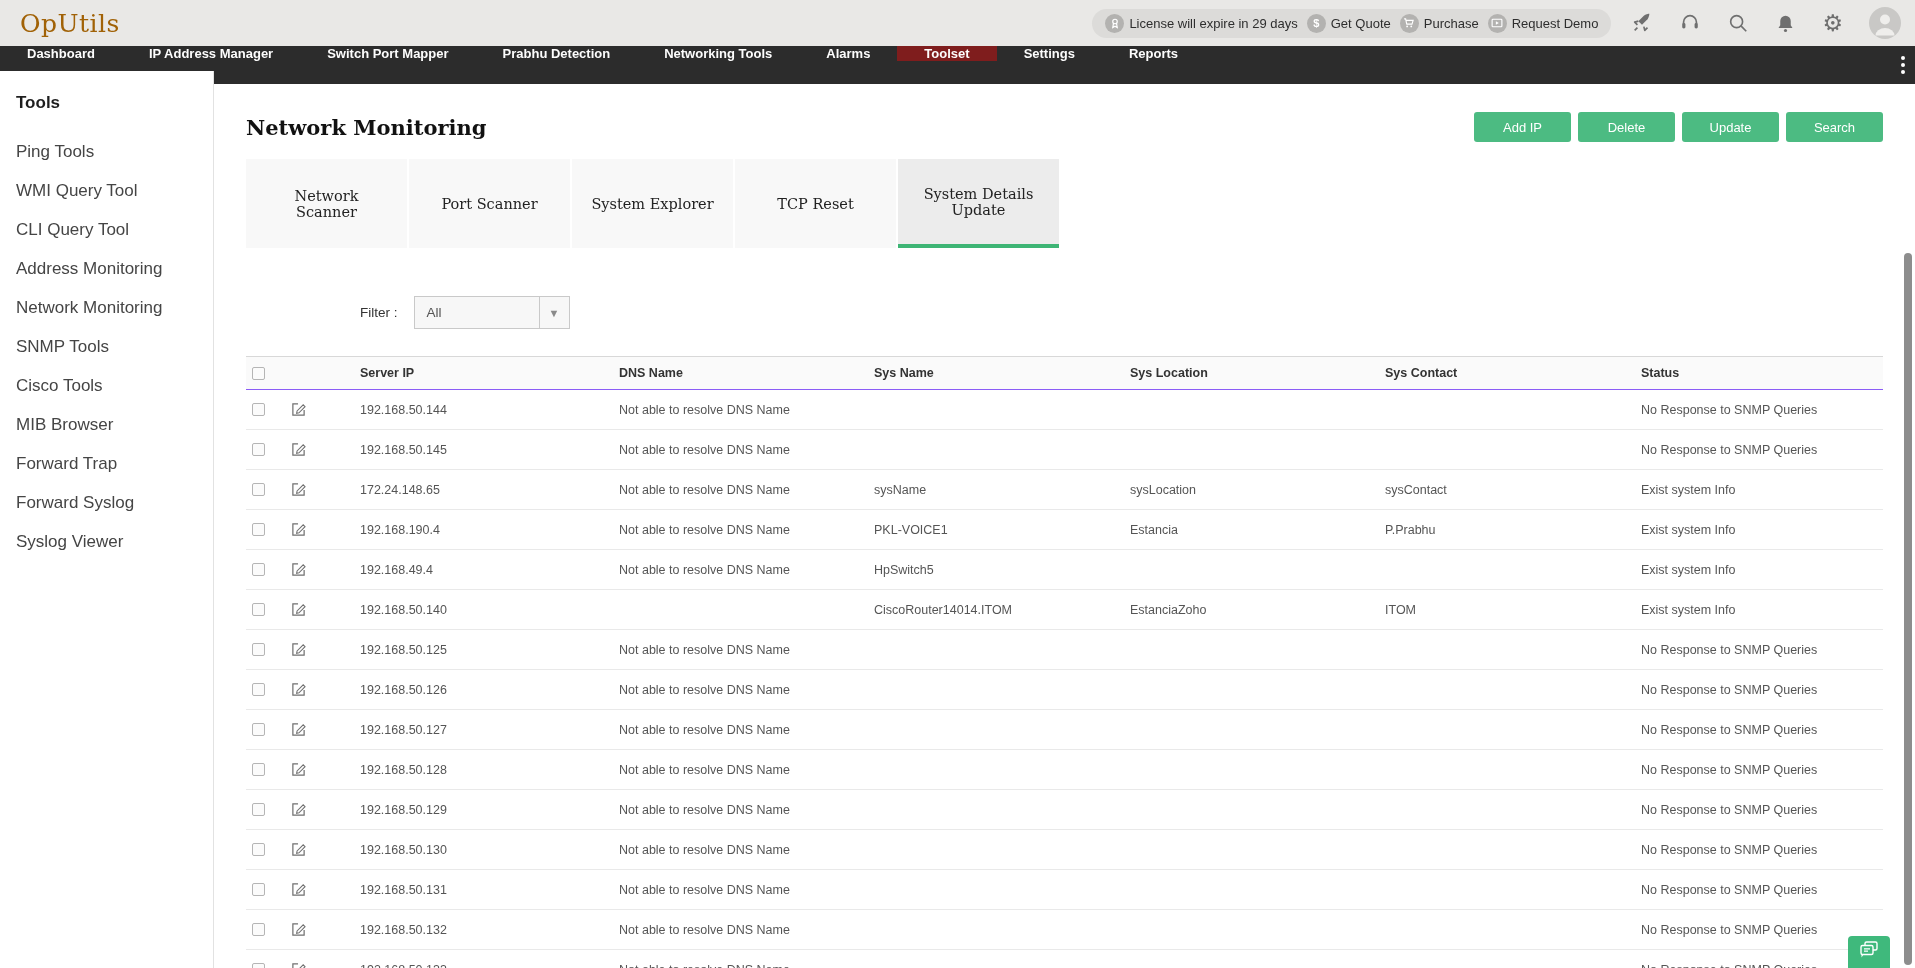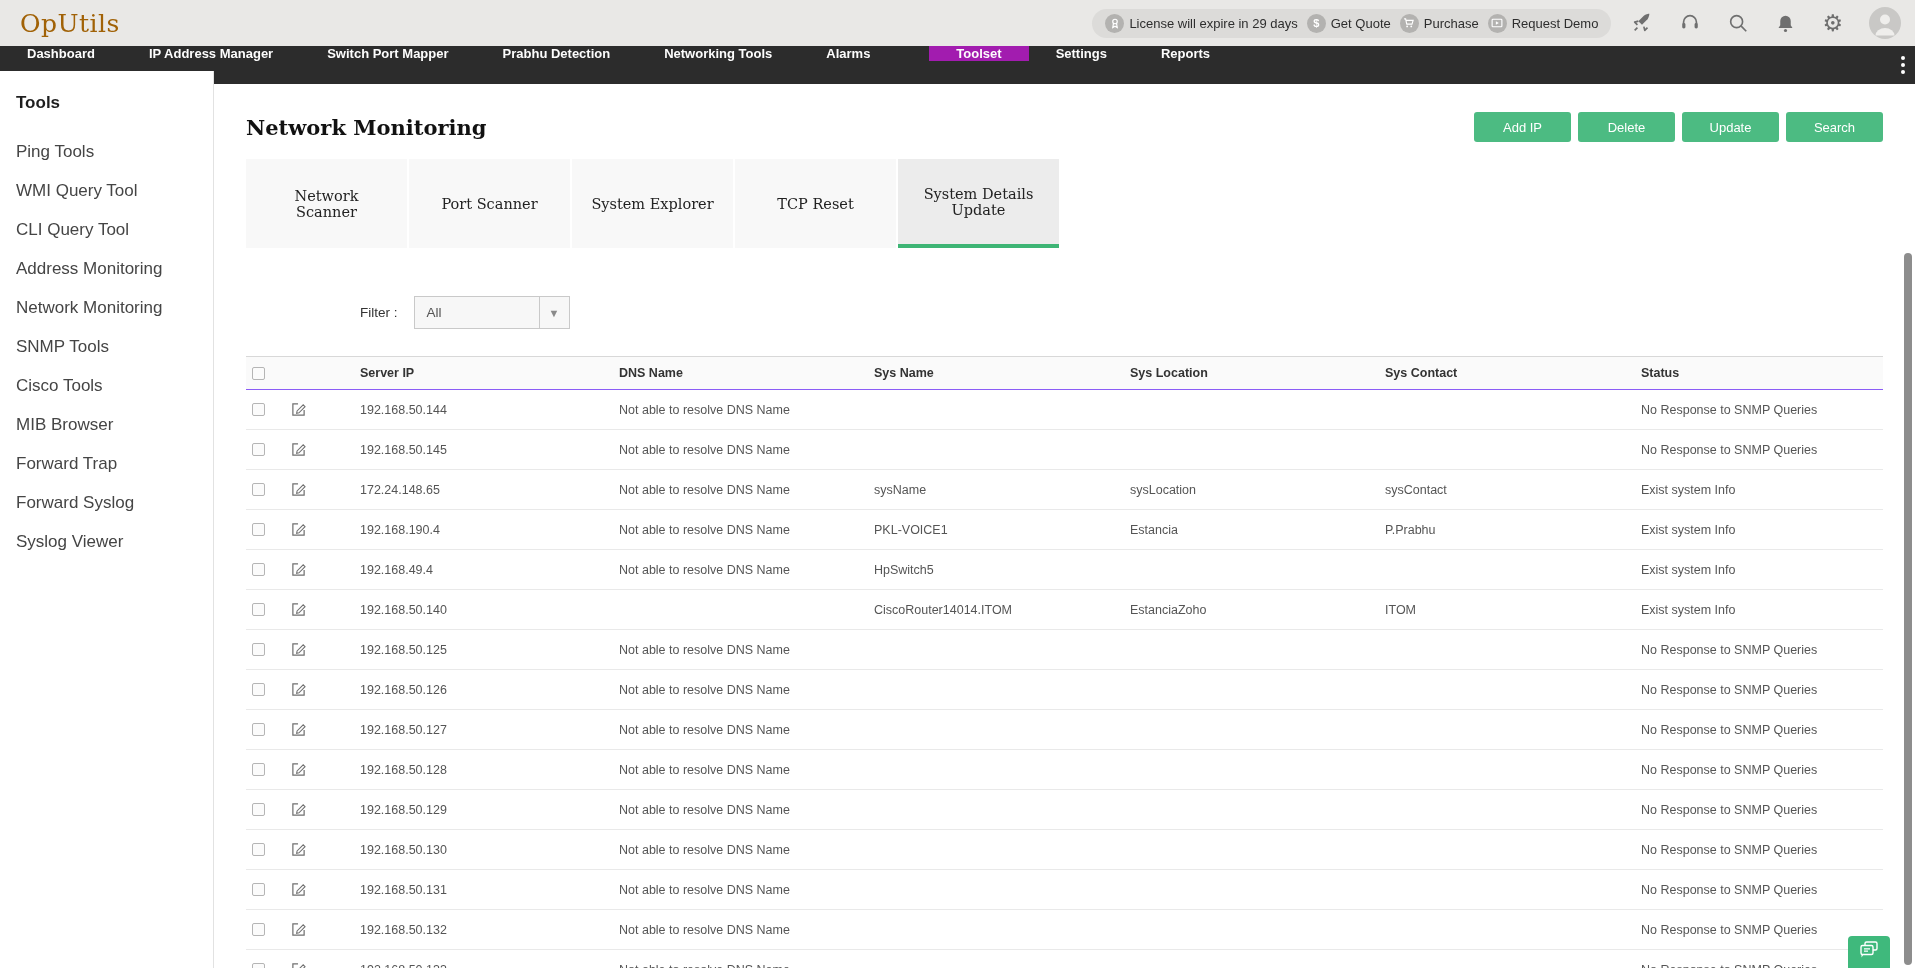--- a/index.html
+++ b/index.html
@@ -13,21 +13,21 @@
   .license-pill { background:#dcdbd9; border-radius:15px; height:29px; display:flex; align-items:center; gap:9px; padding:0 13px; font-size:13px; color:#2e2e2e; }
   .pill-item { display:flex; align-items:center; gap:5px; cursor:pointer; }
   .pill-circle { width:19px; height:19px; border-radius:50%; background:#b3b2b0; color:#fff; display:flex; align-items:center; justify-content:center; font-size:11px; font-weight:bold; flex:0 0 auto; }
   .top-icons { display:flex; align-items:center; gap:26px; }
   .top-icon { display:flex; align-items:center; justify-content:center; cursor:pointer; }
   .gear-glyph { font-size:23px; color:#6f6f6f; line-height:1; }
 
   
   .nav { height:38px; background:#2c2c2c; display:flex; align-items:flex-start; position:relative; }
   .nav-item { display:flex; align-items:center; padding:0 27px; color:#fdfdfd; font-size:13px; font-weight:bold; cursor:pointer; }
-  .nav-item.active { background:#a21caf;margin-left:32px; }
+  .nav-item.active { background:#7f1d1d; }
   .kebab { position:absolute; right:10px; top:0; bottom:0; display:flex; flex-direction:column; justify-content:center; gap:3px; cursor:pointer; }
   .kebab i { width:4px; height:4px; border-radius:50%; background:#fff; }
 
   
   .sidebar { position:absolute; top:71px; left:0; bottom:0; width:214px; background:#fff; border-right:1px solid #e2e2e2; padding:22px 10px 0 16px; }
   .sidebar-title { font-size:17px; font-weight:bold; color:#1e1e1e; margin-bottom:20px; }
   .sidebar-item { font-size:17px; color:#454545; padding:9px 0 10px 0; cursor:pointer; }
 
   
   .main { position:absolute; top:84px; left:214px; right:0; bottom:0; background:#fff; overflow:hidden; }

